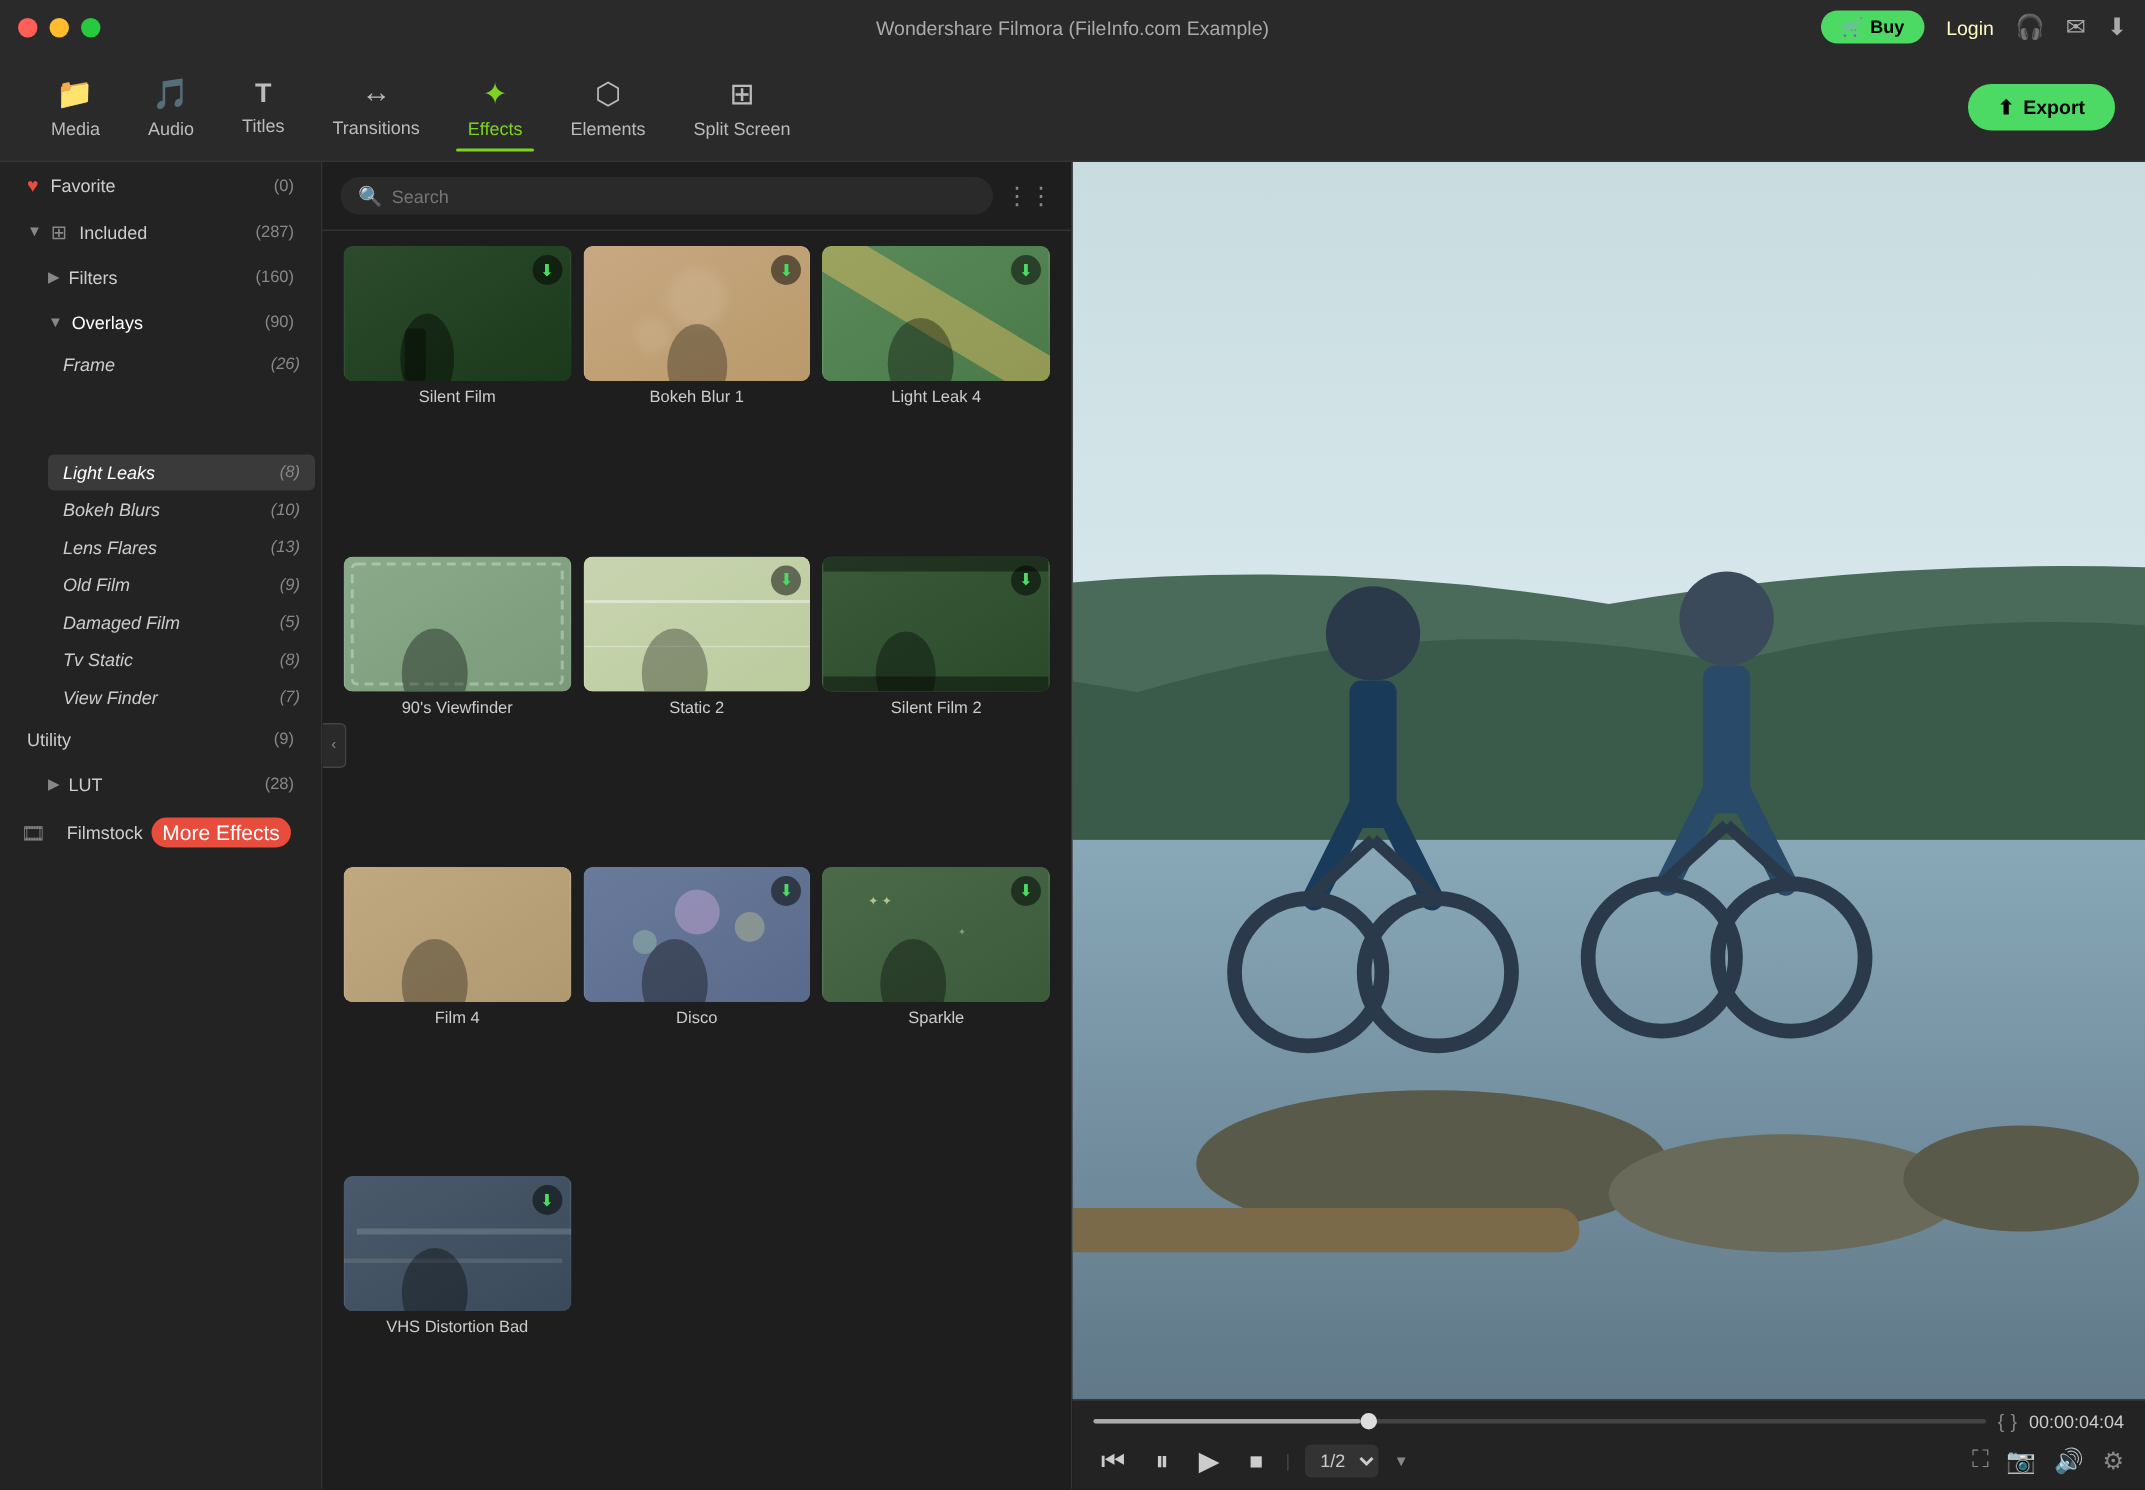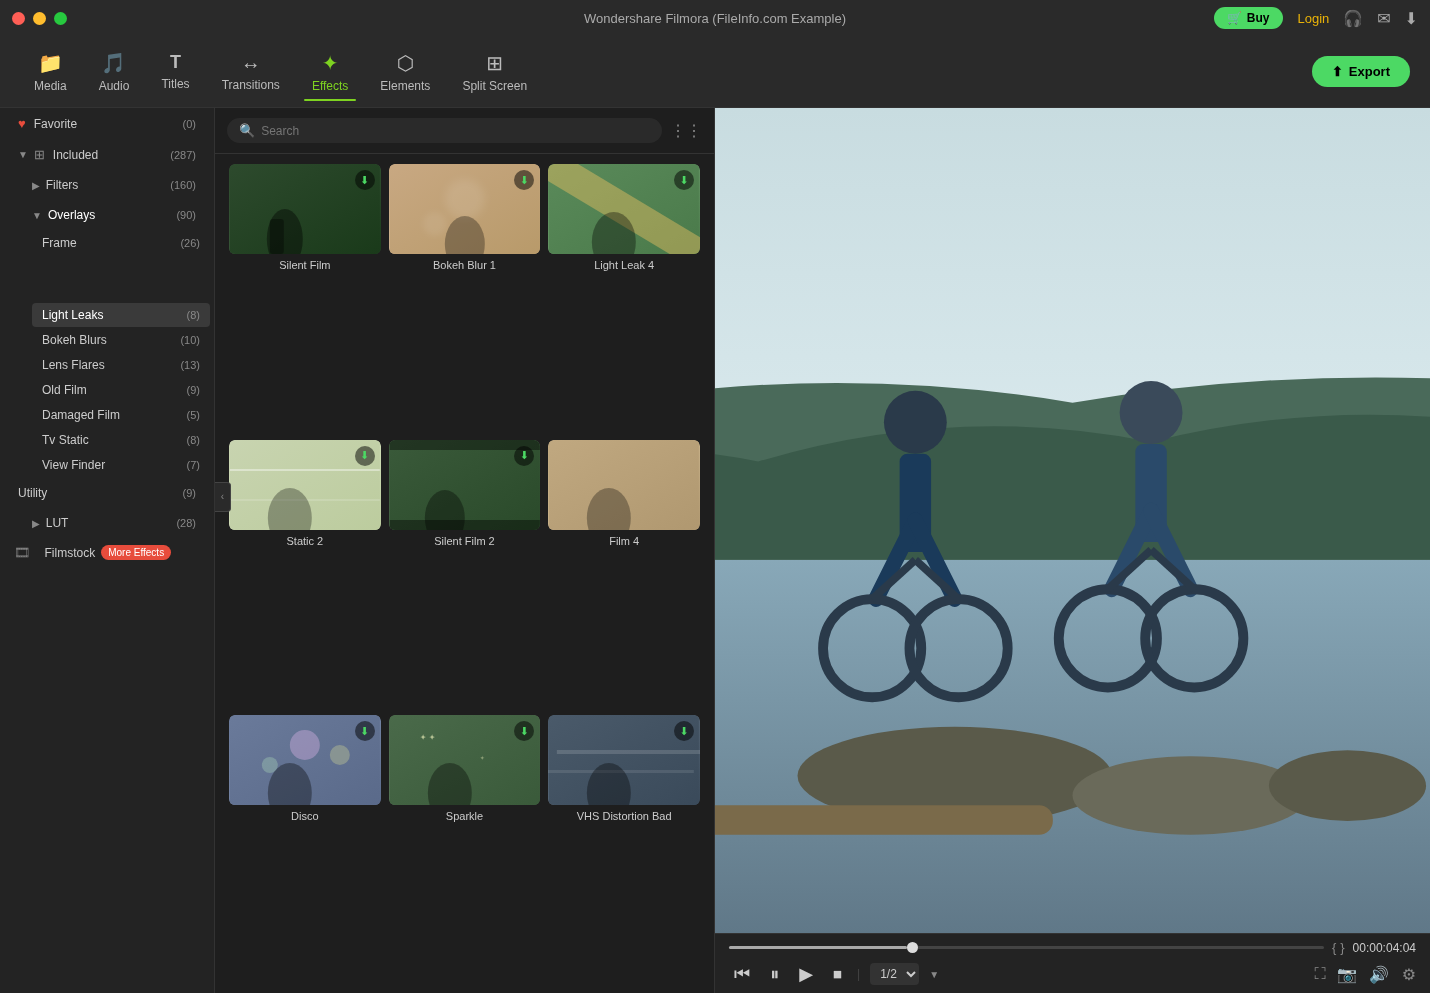--- a/index.html
+++ b/index.html
@@ -56,21 +56,21 @@
       border-radius: 14px;
       padding: 4px 14px;
       font-size: 12px;
       font-weight: 600;
       cursor: pointer;
       display: flex;
       align-items: center;
       gap: 4px;
     }
     .login-btn {
-      color: #eab308;
+      color: #fef9c3;
       font-size: 13px;
       background: none;
       border: none;
       cursor: pointer;
     }
     .titlebar-icon { color: #aaa; font-size: 16px; cursor: pointer; }
 
     
     .toolbar {
       background: #2a2a2a;
@@ -149,20 +149,21 @@
     .sidebar-item.active-cat { color: #fff; }
     .sidebar-item .label { flex: 1; font-size: 12px; }
     .sidebar-item .count {
       color: #888;
       font-size: 11px;
       margin-left: 4px;
     }
     .sidebar-item .chevron { color: #888; font-size: 10px; margin-right: 6px; }
     .sidebar-sub {
       padding-left: 28px;
+      font-style: italic;
     }
     .sidebar-sub .sidebar-item {
       padding: 5px 10px;
     }
     .sidebar-sub .sidebar-item.selected {
       background: #3a3a3a;
       color: #fff;
       margin-top: 48px;
     }
     .heart-icon { color: #e74c3c; margin-right: 8px; font-size: 13px; }
@@ -171,21 +172,21 @@
     .filmstock-row {
       display: flex;
       align-items: center;
       padding: 7px 14px;
       cursor: pointer;
       gap: 6px;
     }
     .more-effects-badge {
       background: #e74c3c;
       color: #fff;
-      font-size: 10px;
+      font-size: 14px;
       padding: 2px 7px;
       border-radius: 10px;
       cursor: pointer;
     }
 
     
     .effects-panel {
       width: 500px;
       background: #1e1e1e;
       border-right: 1px solid #333;
@@ -597,20 +598,38 @@
               <path d="M0,0 Q75,45 150,90" stroke="rgba(255,200,100,0.4)" stroke-width="30" fill="none"></path>
               <ellipse cx="65" cy="78" rx="22" ry="30" fill="rgba(0,0,0,0.35)"></ellipse>
             </svg>
           </div>
           <div class="effect-download-badge">⬇</div>
         </div>
         <span class="effect-label">Light Leak 4</span>
       </div>
 
 
+      <div class="effect-card">
+        <div class="effect-thumb">
+          <div class="effect-thumb-inner thumb-5">
+            <svg width="100%" height="100%" viewBox="0 0 150 90" style="position:absolute;inset:0;">
+              <defs>
+                  <linearGradient id="g5" x1="0%" y1="0%" x2="100%" y2="100%">
+                    <stop offset="0%" style="stop-color:#8aaa8a"></stop>
+                    <stop offset="100%" style="stop-color:#7a9a7a"></stop>
+                  </linearGradient>
+                </defs>
+              <rect width="150" height="90" fill="url(#g5)"></rect>
+              <rect x="5" y="5" width="140" height="80" rx="3" fill="none" stroke="rgba(255,255,255,0.3)" stroke-width="2" stroke-dasharray="6,4"></rect>
+              <ellipse cx="60" cy="78" rx="22" ry="30" fill="rgba(0,0,0,0.35)"></ellipse>
+            </svg>
+          </div>
+        </div>
+        <span class="effect-label">90's Viewfinder</span>
+      </div>
 
       <div class="effect-card">
         <div class="effect-thumb">
           <div class="effect-thumb-inner thumb-6">
             <svg width="100%" height="100%" viewBox="0 0 150 90" style="position:absolute;inset:0;">
               <defs>
                   <linearGradient id="g6" x1="0%" y1="0%" x2="100%" y2="100%">
                     <stop offset="0%" style="stop-color:#c8d4b0"></stop>
                     <stop offset="100%" style="stop-color:#bccc9e"></stop>
                   </linearGradient>

